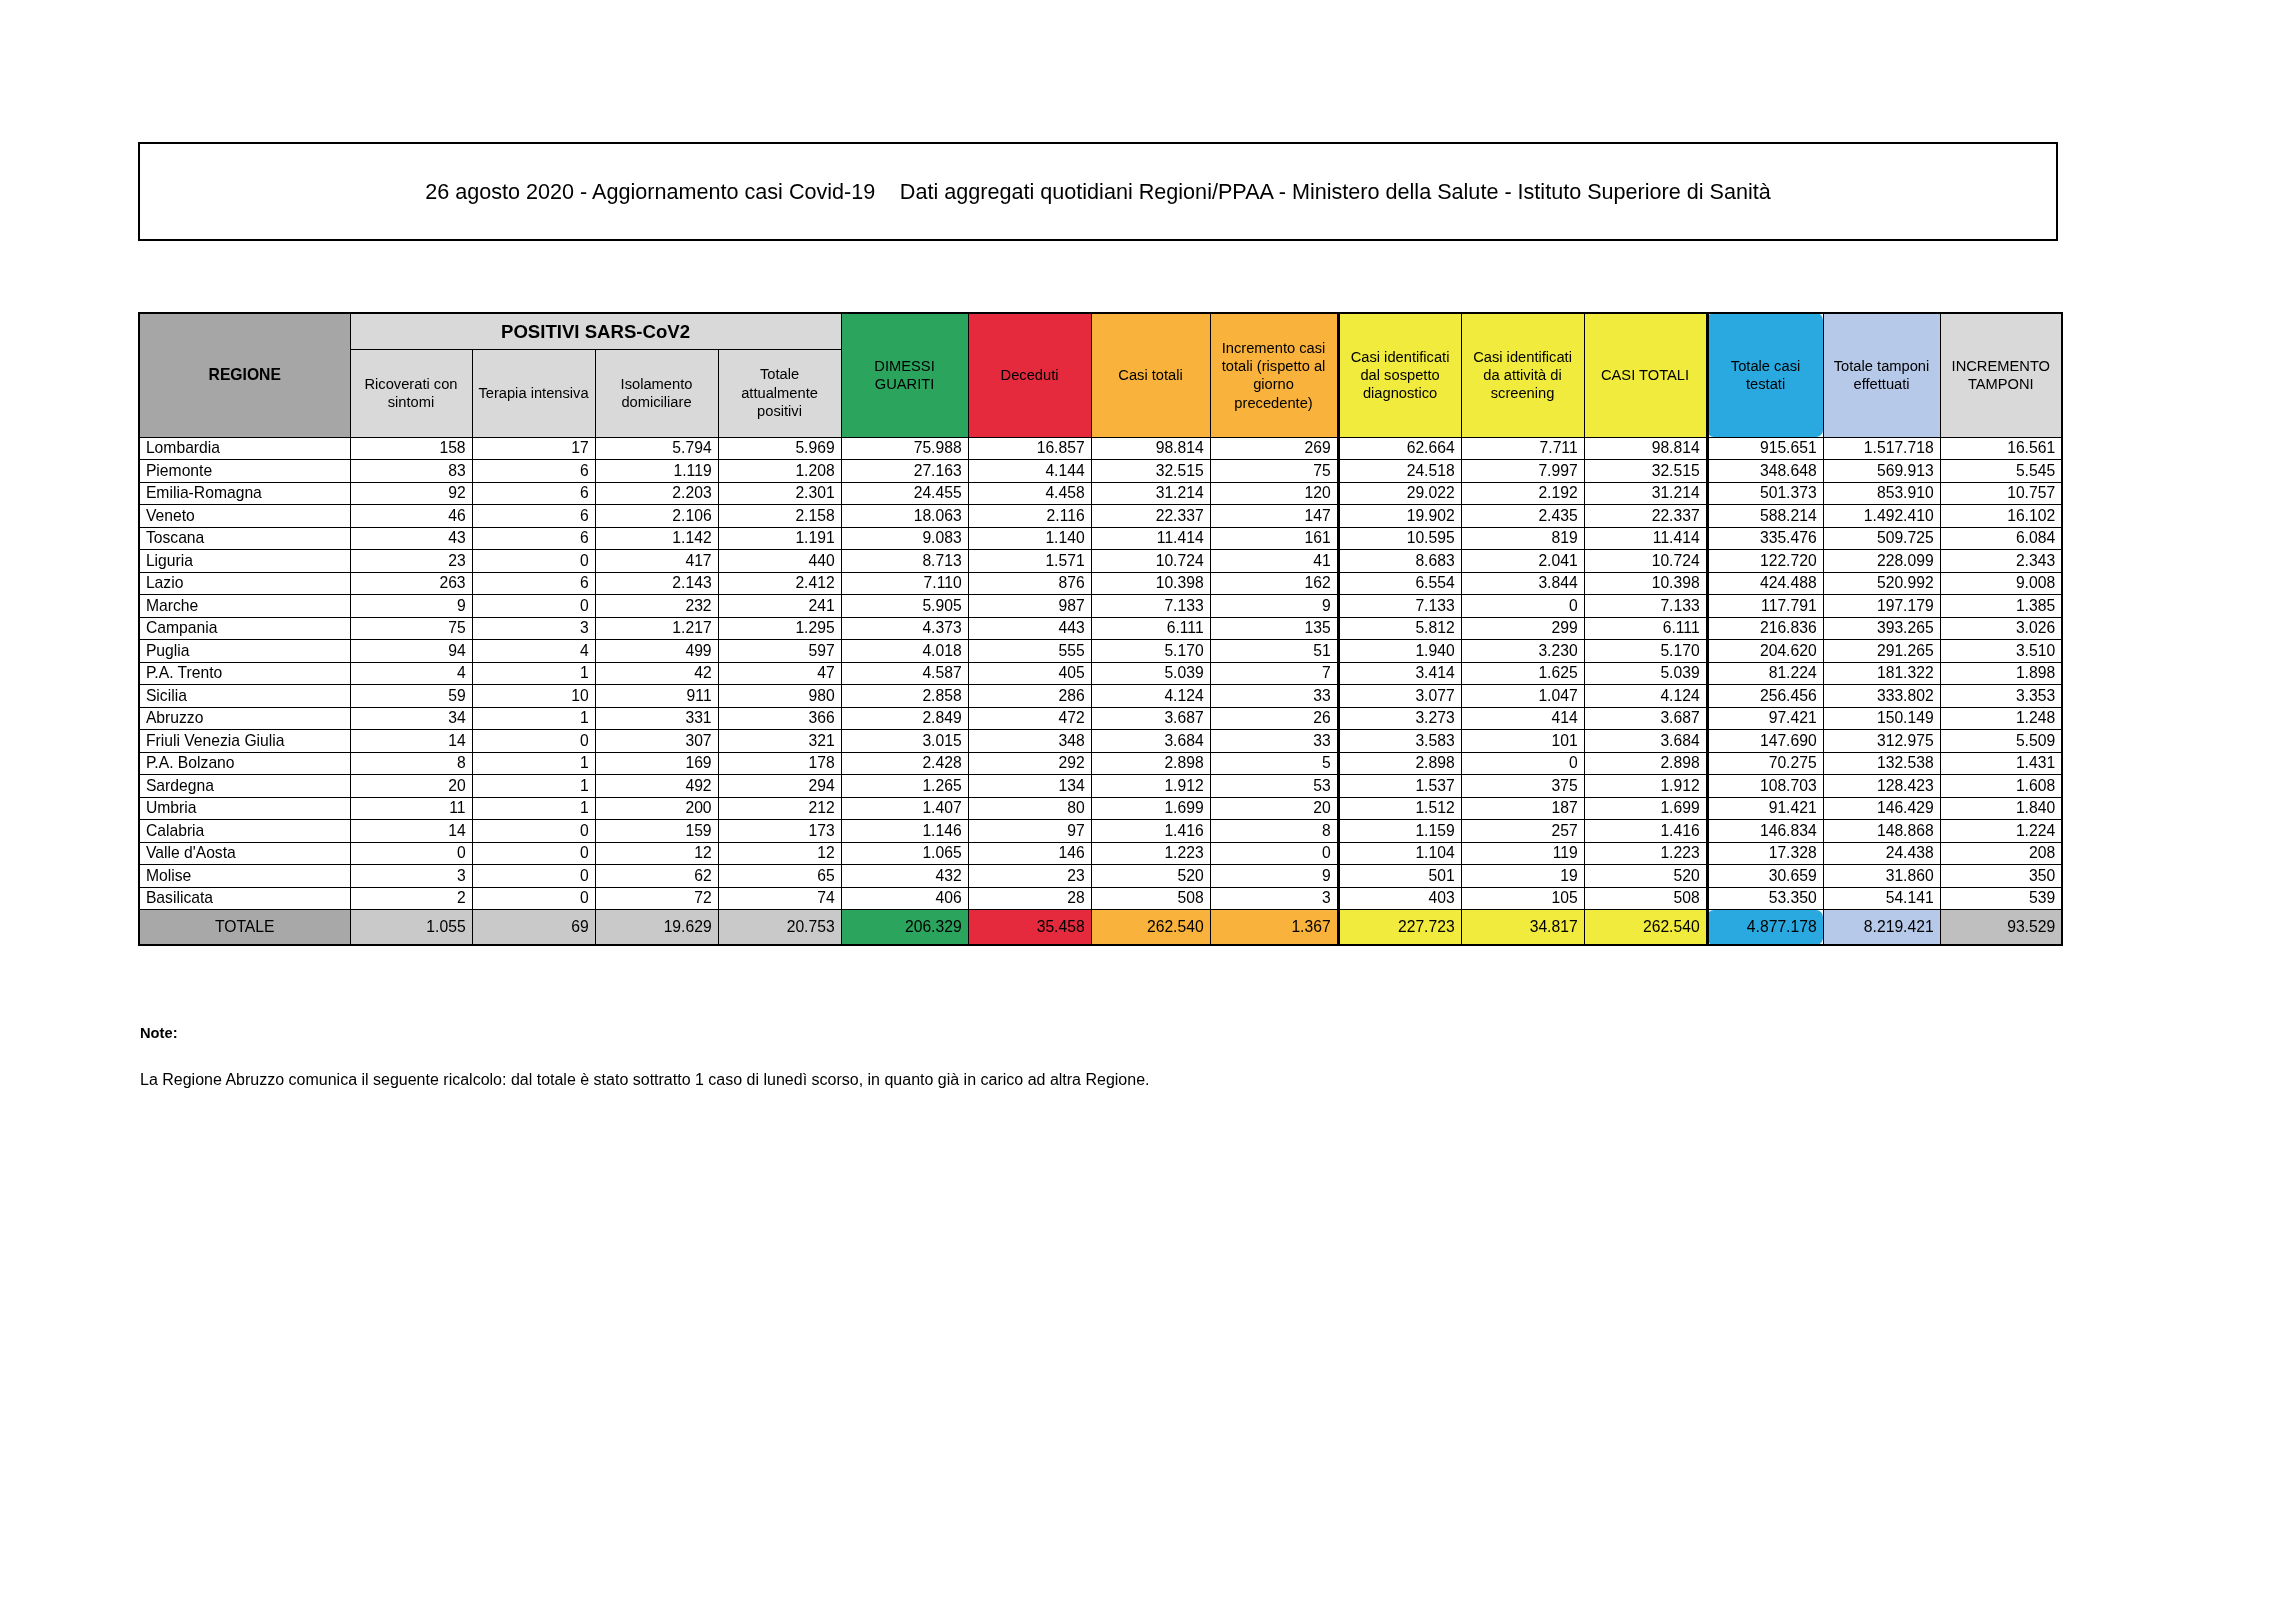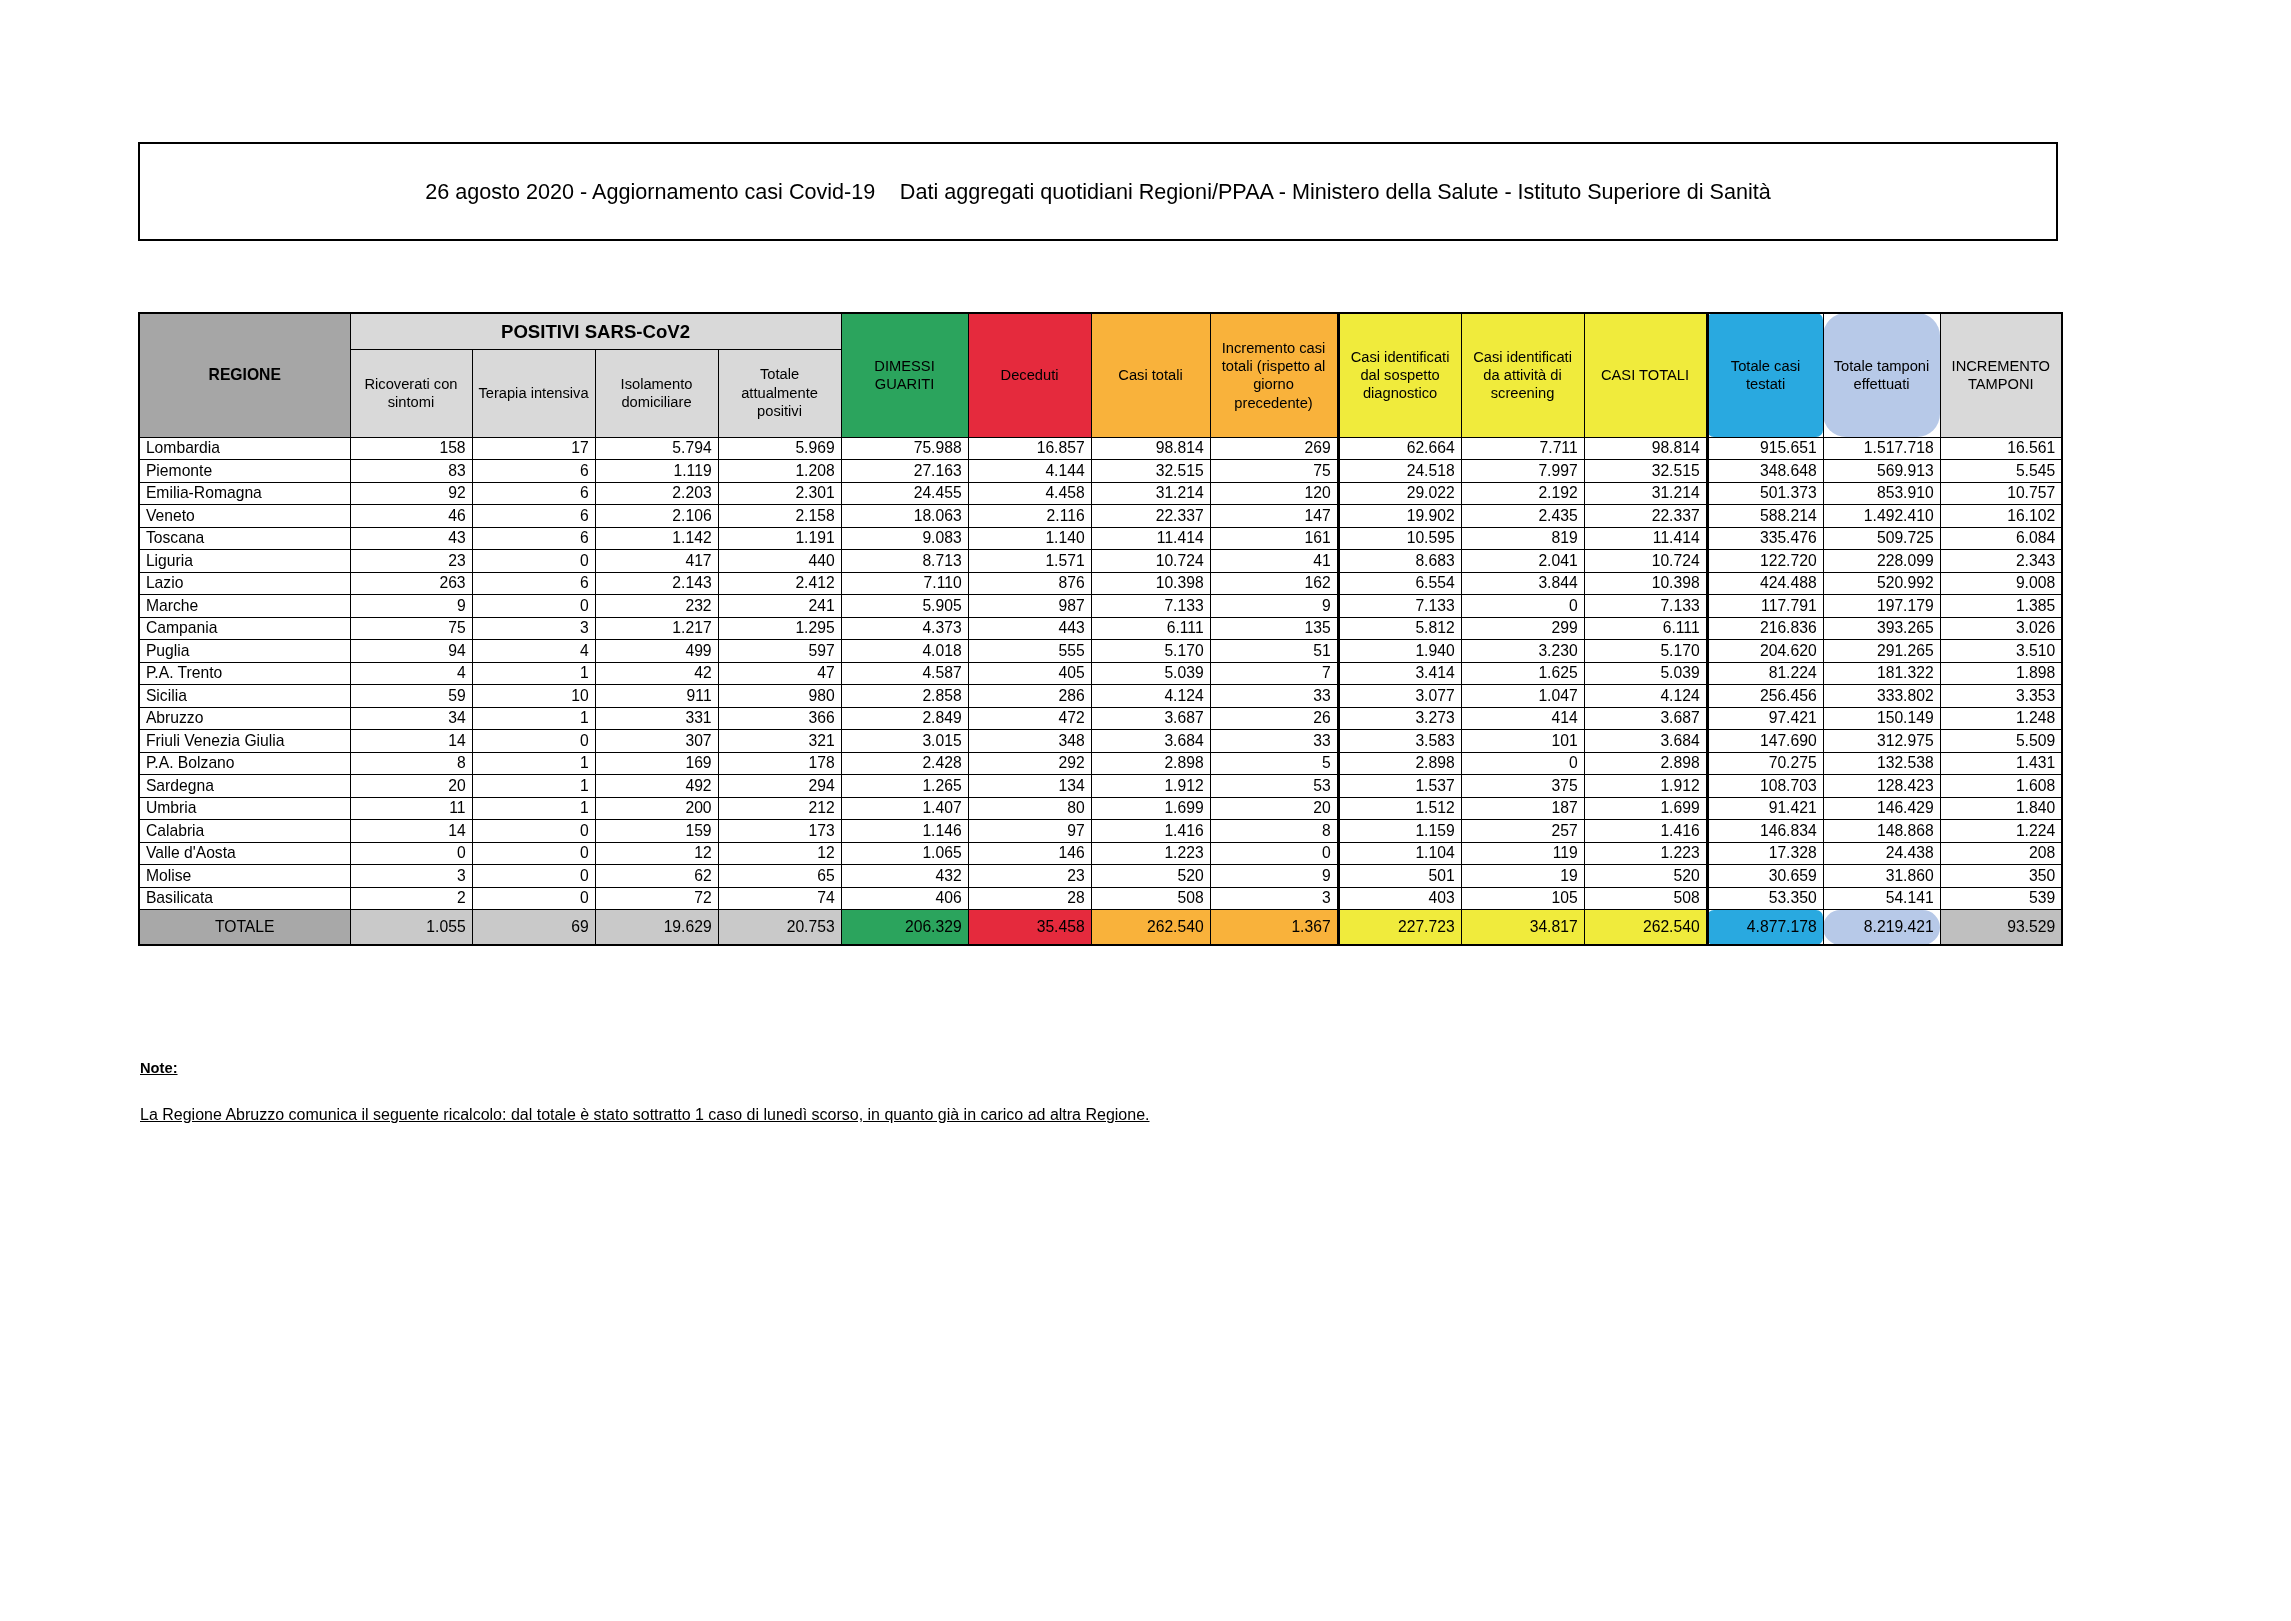--- a/index.html
+++ b/index.html
@@ -30,35 +30,35 @@
   tr.hdr-sub    { height:88px; }
   .group-header { font-weight:bold; font-size:18.6px; background:var(--c-light_gray); }
   .regione-header { font-weight:bold; font-size:15.7px; background:var(--c-header_gray); }
   .sub { background:var(--c-light_gray); }
 
   .bg-green      { background:var(--c-green); }
   .bg-red        { background:var(--c-red); }
   .bg-orange     { background:var(--c-orange); }
   .bg-yellow     { background:var(--c-yellow); }
   .bg-blue       { background:var(--c-blue);border-radius:7px; }
-  .bg-periwinkle { background:var(--c-periwinkle);border-radius:23px; }
+  .bg-periwinkle { background:var(--c-periwinkle); }
   .bg-lightgray  { background:var(--c-light_gray); }
   .bg-total-label{ background:var(--c-total_label_gray); }
   .bg-total-gray { background:var(--c-total_cell_gray); }
   .bg-total-incr { background:var(--c-total_incr_gray); }
 
   tbody td { height:22.5px; padding:0 5.9px; vertical-align:middle; }
   td.num    { text-align:right; }
   td.region { text-align:left; }
   .thick-left { border-left:3.9px solid #000 !important; }
   tr.total-row { height:35px; }
   tr.total-row td.label { text-align:center; }
   table.covid { border-bottom:2.9px solid #000; }
 
-  .notes { position:absolute; left:140px; top:1060px; width:1862px;text-decoration:underline; }
+  .notes { position:absolute; left:140px; top:1025px; width:1862px; }
   .notes-heading { font-size:14.7px; font-weight:bold; margin-bottom:27.4px; }
   .note-line { font-size:16px; line-height:1.55; }
 </style>
 </head>
 <body>
 
 <div class="title-box">
   <div class="title-line">26 agosto 2020 - Aggiornamento casi Covid-19</div>
   <div class="title-line">Dati aggregati quotidiani Regioni/PPAA - Ministero della Salute - Istituto Superiore di Sanità</div>
 </div>

